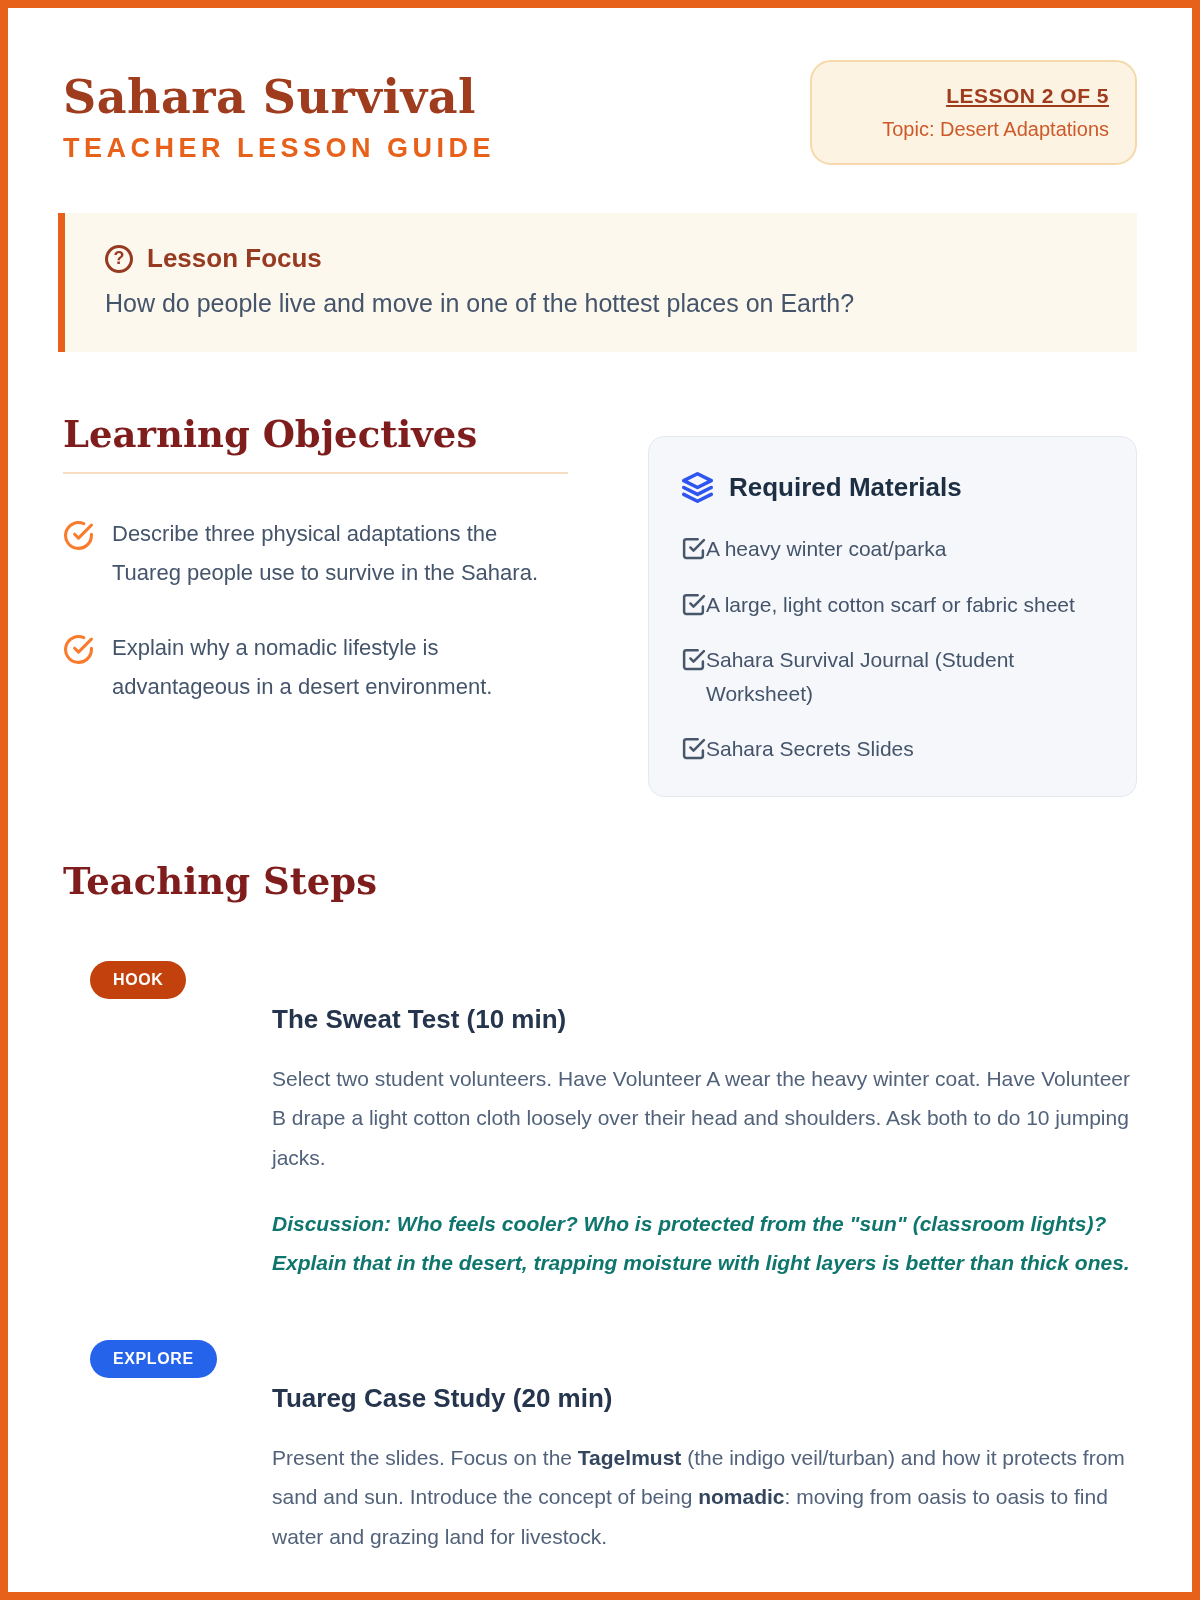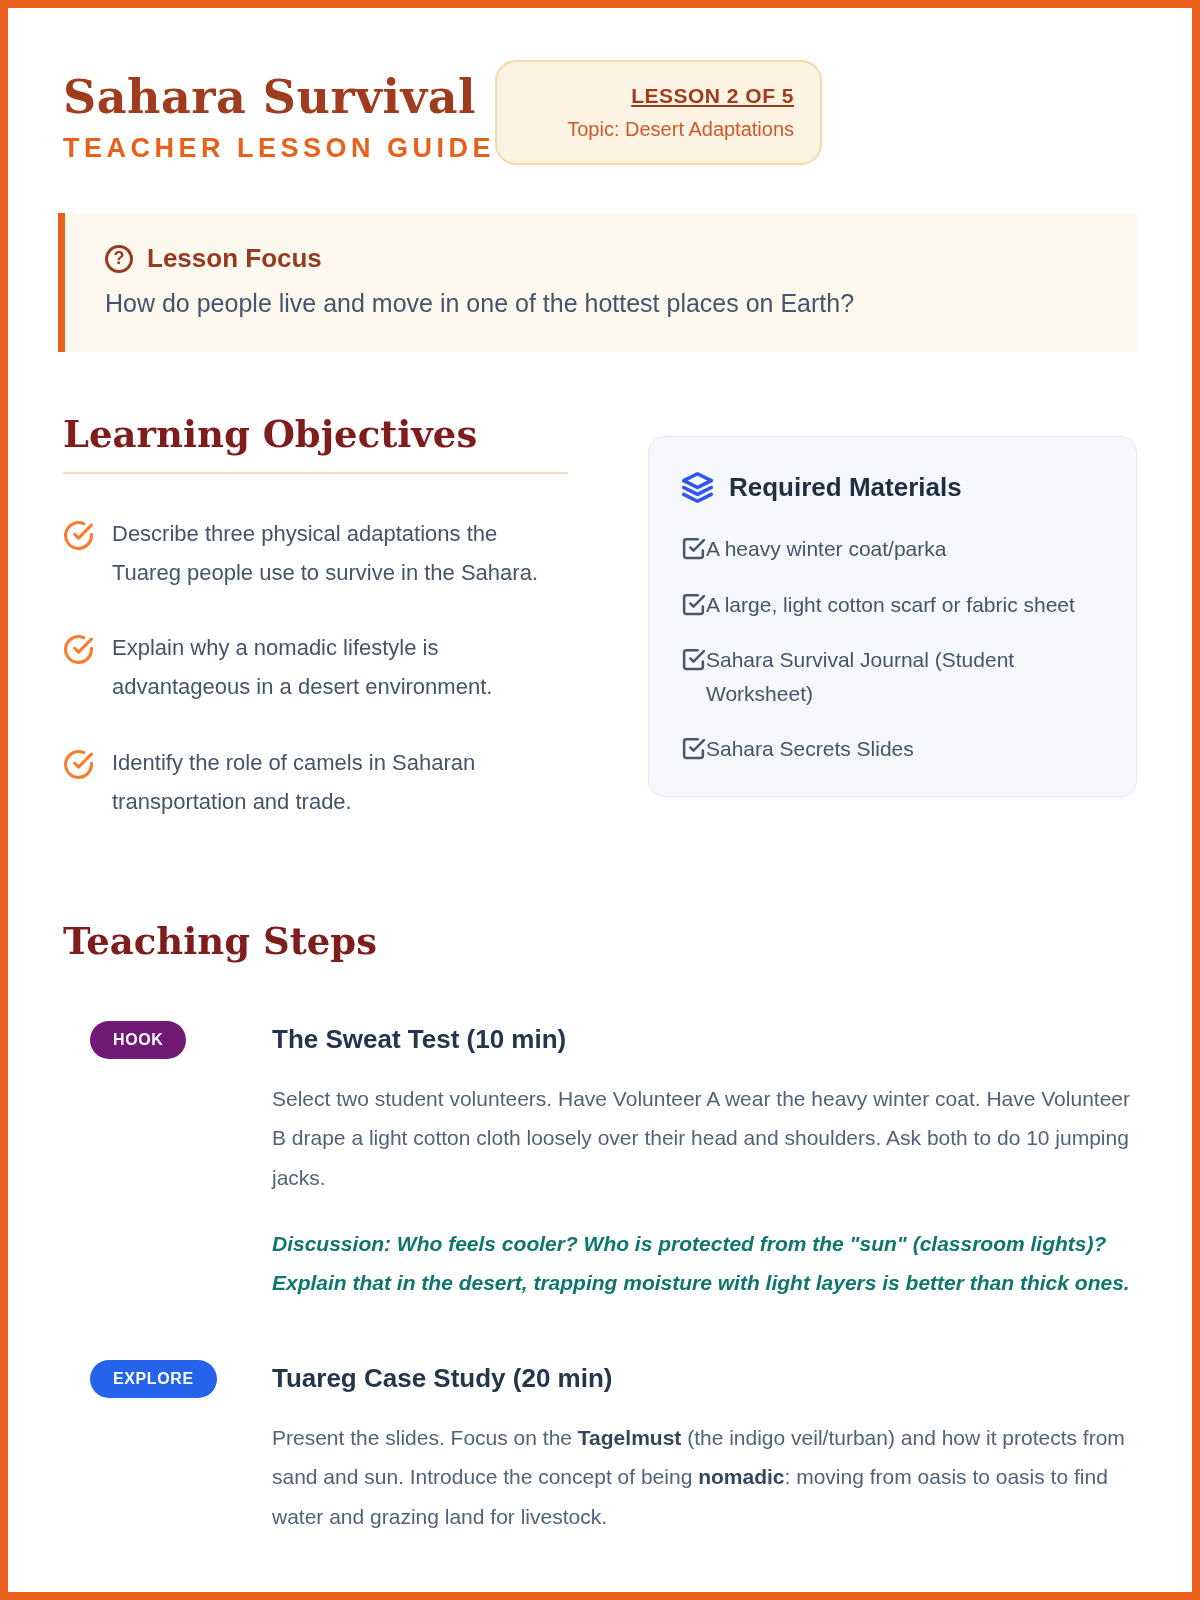--- a/index.html
+++ b/index.html
@@ -13,21 +13,21 @@
     width: 1200px;
     height: 1600px;
     border: 8px solid #e8611a;
     background: #ffffff;
     padding: 52px 55px 0 55px;
   }
 
   
   .header-row {
     display: flex;
-    justify-content: flex-start;
+    justify-content: space-between;
     align-items: flex-start;
   }
   .title-block { padding-top: 12px; }
   .doc-title {
     font-family: "DejaVu Serif", serif;
     font-weight: 700;
     font-size: 46px;
     color: #a03c1e;
     letter-spacing: 0.5px;
     line-height: 1.1;
@@ -161,21 +161,21 @@
   .step-badge-col { width: 182px; flex-shrink: 0; padding-top: 2px; }
   .badge-pill {
     display: inline-block;
     padding: 10px 23px;
     border-radius: 999px;
     color: #ffffff;
     font-size: 16px;
     font-weight: 700;
     letter-spacing: 0.6px;
   }
-  .step-content { flex: 1; padding-right: 2px; }
+  .step-content { flex: 1; padding-right: 2px; margin-top: 40px; }
   .step-title {
     font-size: 26px;
     font-weight: 700;
     color: #25354d;
     padding-top: 5px;
     margin-bottom: 24px;
   }
   .step-body {
     font-size: 21px;
     line-height: 1.88;
@@ -227,27 +227,20 @@
           </svg>
         <span>Describe three physical adaptations the Tuareg people use to survive in the Sahara.</span>
       </div>
       <div class="objective-item">
         <svg width="31" height="31" viewBox="0 0 24 24" fill="none" stroke="#f97c2e" stroke-width="2.4" stroke-linecap="round" stroke-linejoin="round">
             <path d="M22 11.08V12a10 10 0 1 1-5.93-9.14"></path>
             <polyline points="22 4 12 14.01 9 11.01"></polyline>
           </svg>
         <span>Explain why a nomadic lifestyle is advantageous in a desert environment.</span>
       </div>
-      <div class="objective-item">
-        <svg width="31" height="31" viewBox="0 0 24 24" fill="none" stroke="#f97c2e" stroke-width="2.4" stroke-linecap="round" stroke-linejoin="round">
-            <path d="M22 11.08V12a10 10 0 1 1-5.93-9.14"></path>
-            <polyline points="22 4 12 14.01 9 11.01"></polyline>
-          </svg>
-        <span>Identify the role of camels in Saharan transportation and trade.</span>
-      </div>
     </div>
 
     <div class="materials-card">
       <div class="materials-head">
         <svg width="33" height="33" viewBox="0 0 24 24" fill="none" stroke="#2e55f0" stroke-width="2.6" stroke-linecap="round" stroke-linejoin="round">
             <polygon points="12 2 2 7 12 12 22 7 12 2"></polygon>
             <polyline points="2 12 12 17 22 12"></polyline>
             <polyline points="2 17 12 22 22 17"></polyline>
           </svg>
         <span class="materials-title">Required Materials</span>
@@ -281,21 +274,21 @@
           </svg>
         <span>Sahara Secrets Slides</span>
       </div>
     </div>
   </div>
 
   <div class="serif-heading steps-heading">Teaching Steps</div>
 
   <div class="step step-1">
     <div class="step-badge-col">
-      <span class="badge-pill" style="background: #701a75;">HOOK</span>
+      <span class="badge-pill" style="background: #c2410c;">HOOK</span>
     </div>
     <div class="step-content">
       <div class="step-title">The Sweat Test (10 min)</div>
       <div class="step-body"><span>Select two student volunteers. Have Volunteer A wear the heavy winter coat. Have Volunteer B drape a light cotton cloth loosely over their head and shoulders. Ask both to do 10 jumping jacks.</span></div>
       <div class="step-discussion">Discussion: Who feels cooler? Who is protected from the "sun" (classroom lights)? Explain that in the desert, trapping moisture with light layers is better than thick ones.</div>
     </div>
   </div>
 
   <div class="step">
     <div class="step-badge-col">

